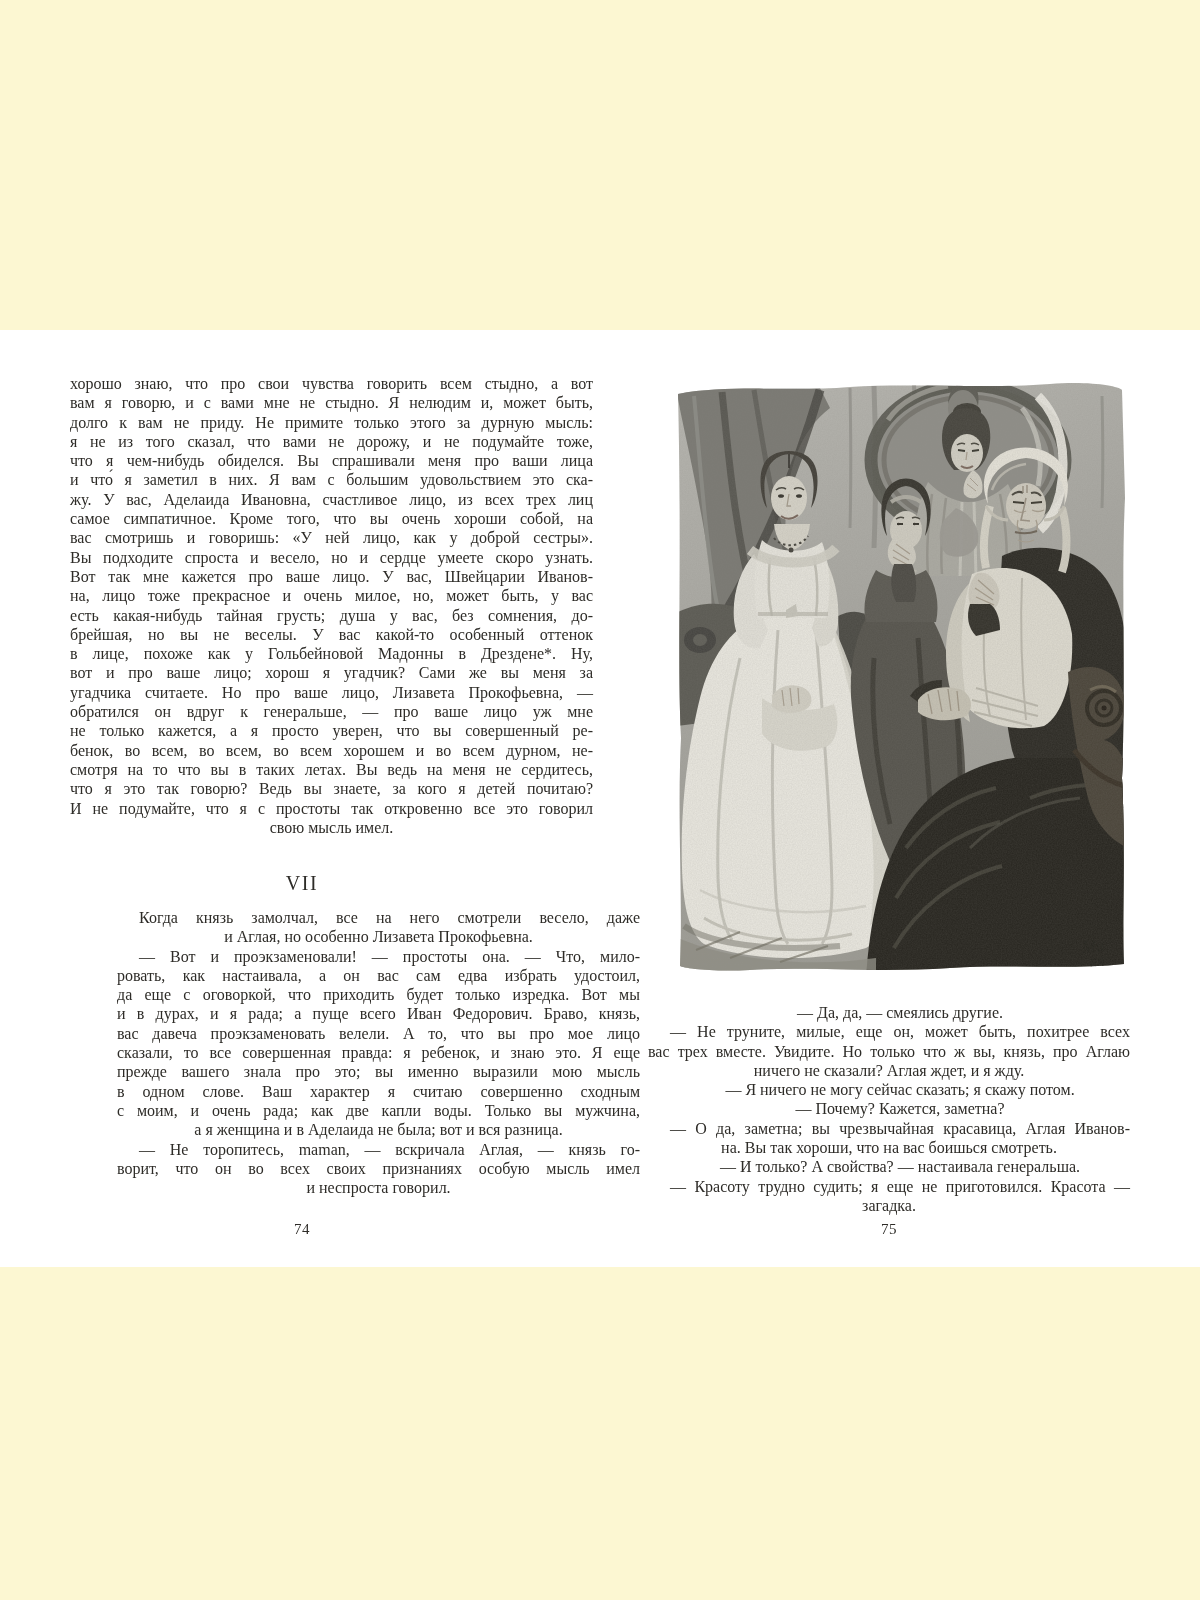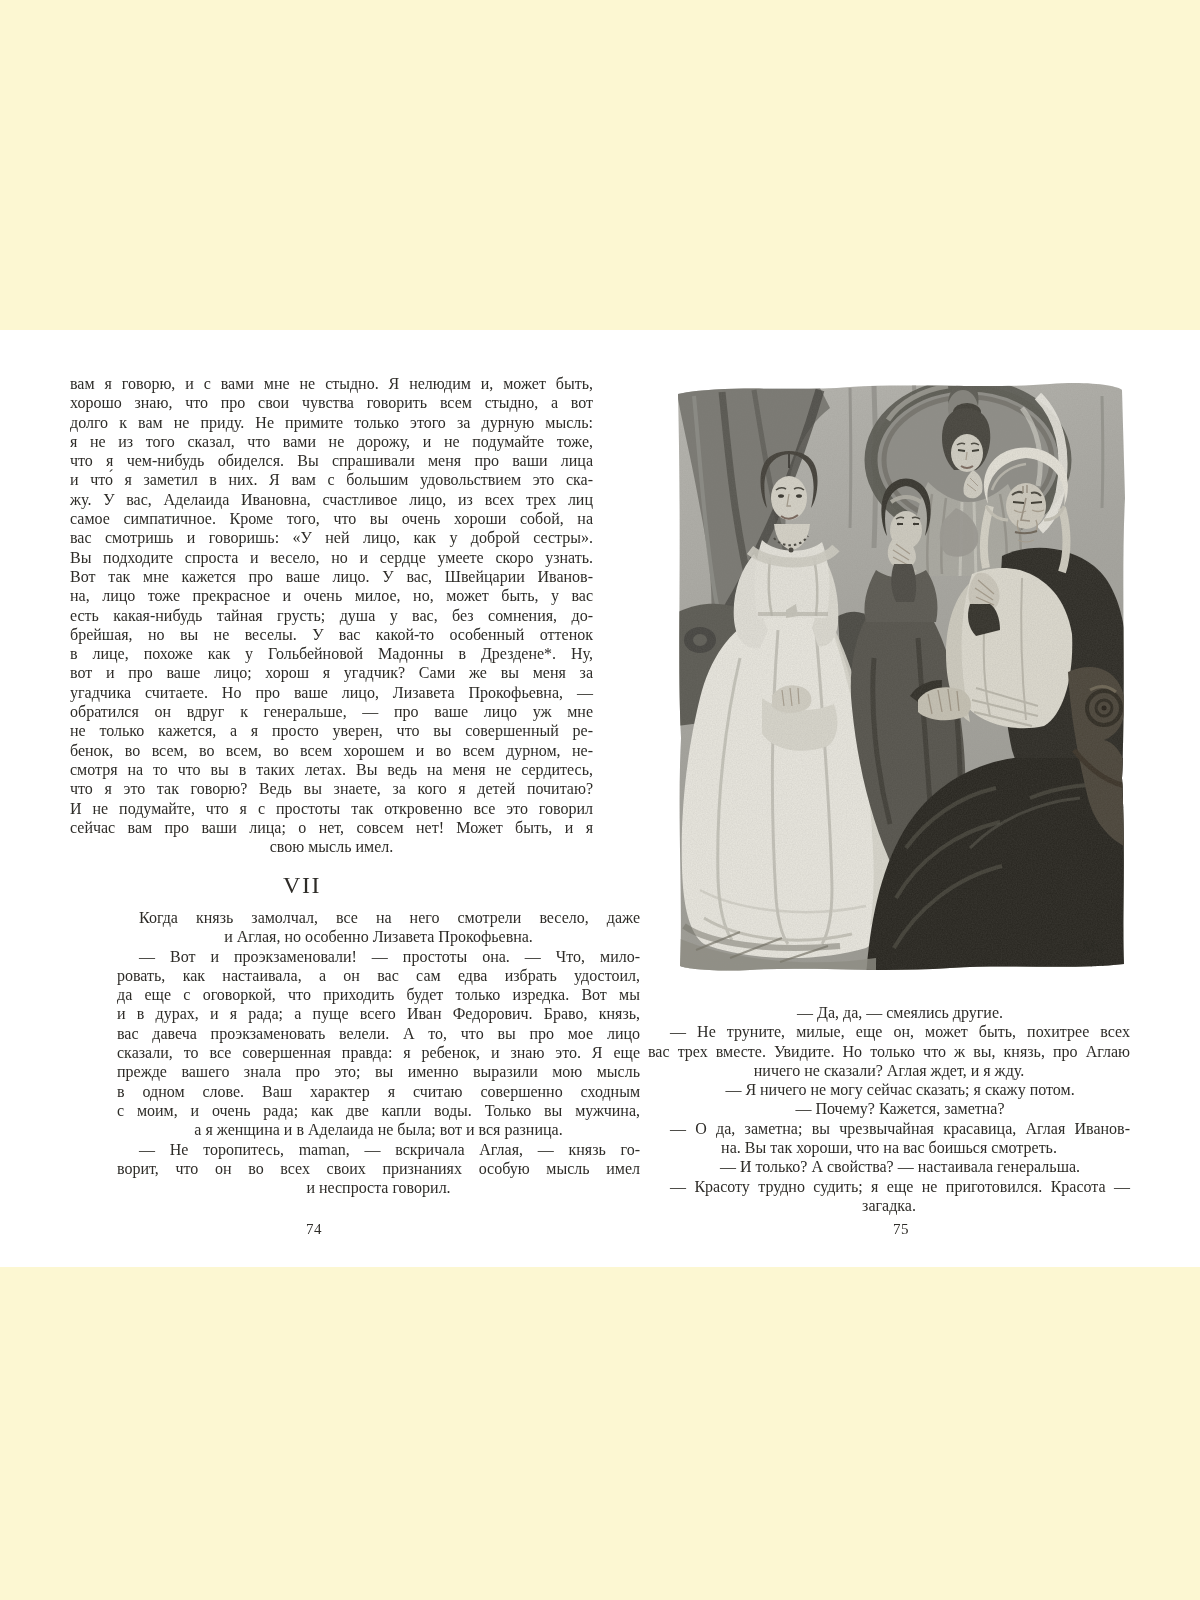--- a/index.html
+++ b/index.html
@@ -16,41 +16,40 @@
   }
   .col { position:absolute; font-size:16px; line-height:19.3px; }
   .col-left-upper { left:70px; top:44px;  width:523px; }
   .col-left-lower { left:70px; top:578px; width:523px;margin-left:47px; }
   .col-right      { left:648px; top:673px; width:482px; }
   .tline { text-align:center; }
   .tline.just { text-align:justify; text-align-last:justify; }
   .tline.ind  { text-indent:22px; }
   .chapter-heading {
     position:absolute; left:0; top:542px; width:604px;
-    text-align:center; font-size:24px; letter-spacing:1.5px;
+    text-align:center; font-size:20px; letter-spacing:1.5px;
   }
   .pagenum {
     position:absolute; top:891px; text-align:center; font-size:15px;
     letter-spacing:0.5px;
-    padding-left:12px;
   }
   .pagenum-left  { left:0;     width:604px; }
   .pagenum-right { left:648px; width:482px; }
   .illustration { position:absolute; left:670px; top:48px; width:460px; height:599px; }
 </style>
 </head>
 <body>
 
 <div class="canvas">
   <div class="spread">
 
     <div>
       <div class="col col-left-upper">
+          <div class="tline just">хорошо знаю, что про свои чувства говорить всем стыдно, а вот</div>
           <div class="tline just">вам я говорю, и с вами мне не стыдно. Я нелюдим и, может быть,</div>
-          <div class="tline just">хорошо знаю, что про свои чувства говорить всем стыдно, а вот</div>
           <div class="tline just">долго к вам не приду. Не примите только этого за дурную мысль:</div>
           <div class="tline just">я не из того сказал, что вами не дорожу, и не подумайте тоже,</div>
           <div class="tline just">что я чем-нибудь обиделся. Вы спрашивали меня про ваши лица</div>
           <div class="tline just">и что́ я заметил в них. Я вам с большим удовольствием это ска-</div>
           <div class="tline just">жу. У вас, Аделаида Ивановна, счастливое лицо, из всех трех лиц</div>
           <div class="tline just">самое симпатичное. Кроме того, что вы очень хороши собой, на</div>
           <div class="tline just">вас смотришь и говоришь: «У ней лицо, как у доброй сестры».</div>
           <div class="tline just">Вы подходите спроста и весело, но и сердце умеете скоро узнать.</div>
           <div class="tline just">Вот так мне кажется про ваше лицо. У вас, Швейцарии Иванов-</div>
           <div class="tline just">на, лицо тоже прекрасное и очень милое, но, может быть, у вас</div>
@@ -58,21 +57,20 @@
           <div class="tline just">брейшая, но вы не веселы. У вас какой-то особенный оттенок</div>
           <div class="tline just">в лице, похоже как у Гольбейновой Мадонны в Дрездене*. Ну,</div>
           <div class="tline just">вот и про ваше лицо; хорош я угадчик? Сами же вы меня за</div>
           <div class="tline just">угадчика считаете. Но про ваше лицо, Лизавета Прокофьевна, —</div>
           <div class="tline just">обратился он вдруг к генеральше, — про ваше лицо уж мне</div>
           <div class="tline just">не только кажется, а я просто уверен, что вы совершенный ре-</div>
           <div class="tline just">бенок, во всем, во всем, во всем хорошем и во всем дурном, не-</div>
           <div class="tline just">смотря на то что вы в таких летах. Вы ведь на меня не сердитесь,</div>
           <div class="tline just">что я это так говорю? Ведь вы знаете, за кого я детей почитаю?</div>
           <div class="tline just">И не подумайте, что я с простоты так откровенно все это говорил</div>
-          <div class="tline just">сейчас вам про ваши лица; о нет, совсем нет! Может быть, и я</div>
           <div class="tline">свою мысль имел.</div>
         </div>
       <div class="chapter-heading">VII</div>
       <div class="col col-left-lower">
           <div class="tline ind just">Когда князь замолчал, все на него смотрели весело, даже</div>
           <div class="tline">и Аглая, но особенно Лизавета Прокофьевна.</div>
           <div class="tline ind just">— Вот и проэкзаменовали! — простоты она. — Что, мило-</div>
           <div class="tline just">ровать, как настаивала, а он вас сам едва избрать удостоил,</div>
           <div class="tline just">да еще с оговоркой, что приходить будет только изредка. Вот мы</div>
           <div class="tline just">и в дурах, и я рада; а пуще всего Иван Федорович. Браво, князь,</div>

